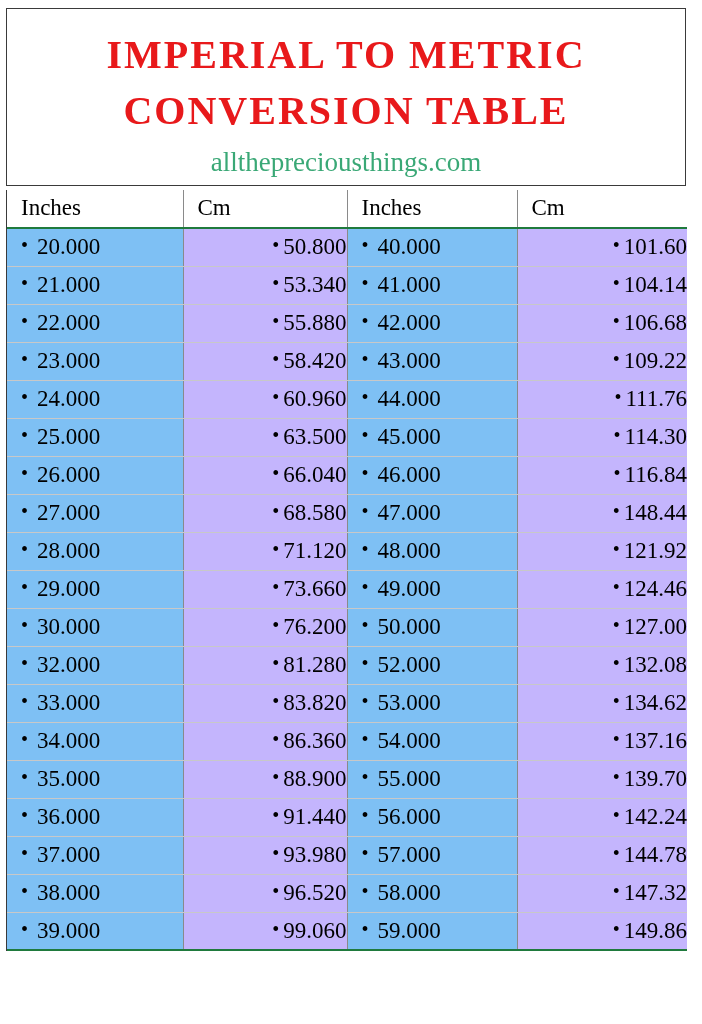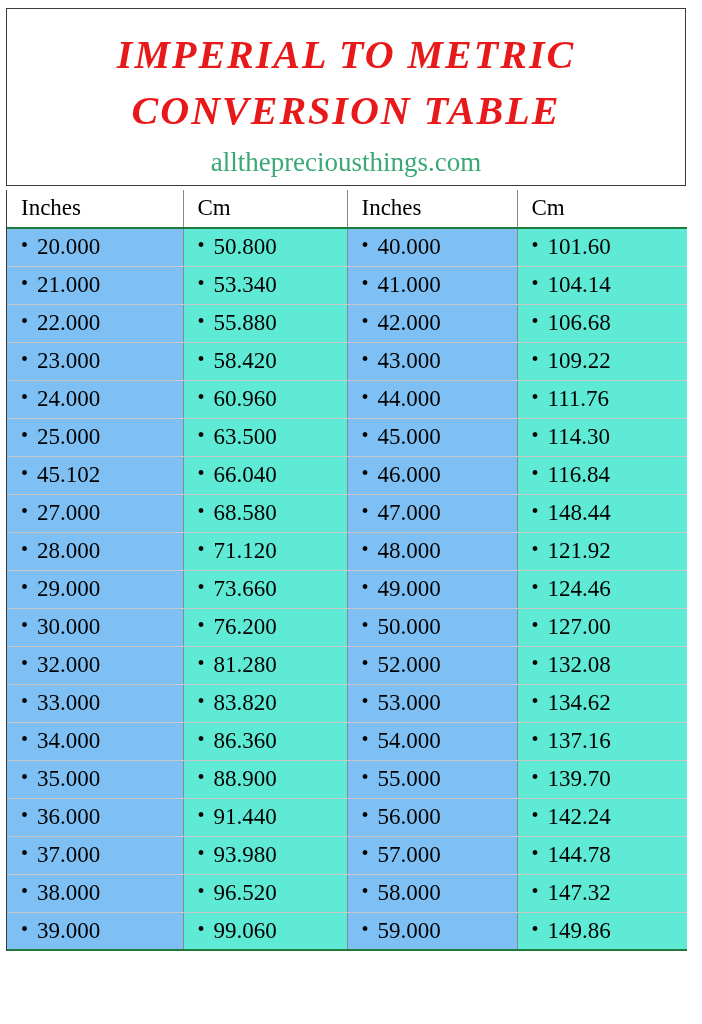--- a/index.html
+++ b/index.html
@@ -35,21 +35,20 @@
   }
   .title-line {
     color: #e8191b;
     font-family: "Liberation Serif", serif;
     font-weight: bold;
     font-size: 40px;
     letter-spacing: 2px;
     line-height: 1.0;
     margin: 0;
     text-transform: uppercase;
-    font-style: italic;
   }
   .title-1 { margin-top: 26px; }
   .title-2 { margin-top: 16px; }
   .site {
     margin-top: 16px;
     color: #3aa876;
     font-family: "Liberation Serif", serif;
     font-size: 27px;
     letter-spacing: 0px;
   }
@@ -96,21 +95,21 @@
     height: 38px;
     padding: 0 0 0 14px;
     border-bottom: 1px solid #c8c8c8;
     border-right: 1px solid #8a8a8a;
     box-sizing: border-box;
     white-space: nowrap;
   }
   table.conv td:last-child { border-right: none; }
 
   td.shaded { background: #7ec0f4; }
-  td.plain { background: #5eead4; }
+  td.plain { background: #c4b5fd; text-align: right; }
 
   tr.last-row td { border-bottom: 2px solid #1f7a3d; }
 
   .bullet {
     display: inline-block;
     width: 12px;
     color: #000;
     font-size: 20px;
     line-height: 1;
     vertical-align: 2px;
@@ -175,21 +174,21 @@
             <td class="shaded"><span class="bullet">•</span><span class="val">44.000</span></td>
             <td class="plain"><span class="bullet">•</span><span class="val">111.76</span></td>
           </tr>
           <tr>
             <td class="shaded"><span class="bullet">•</span><span class="val">25.000</span></td>
             <td class="plain"><span class="bullet">•</span><span class="val">63.500</span></td>
             <td class="shaded"><span class="bullet">•</span><span class="val">45.000</span></td>
             <td class="plain"><span class="bullet">•</span><span class="val">114.30</span></td>
           </tr>
           <tr>
-            <td class="shaded"><span class="bullet">•</span><span class="val">45.102</span></td>
+            <td class="shaded"><span class="bullet">•</span><span class="val">26.000</span></td>
             <td class="plain"><span class="bullet">•</span><span class="val">66.040</span></td>
             <td class="shaded"><span class="bullet">•</span><span class="val">46.000</span></td>
             <td class="plain"><span class="bullet">•</span><span class="val">116.84</span></td>
           </tr>
           <tr>
             <td class="shaded"><span class="bullet">•</span><span class="val">27.000</span></td>
             <td class="plain"><span class="bullet">•</span><span class="val">68.580</span></td>
             <td class="shaded"><span class="bullet">•</span><span class="val">47.000</span></td>
             <td class="plain"><span class="bullet">•</span><span class="val">148.44</span></td>
           </tr>

